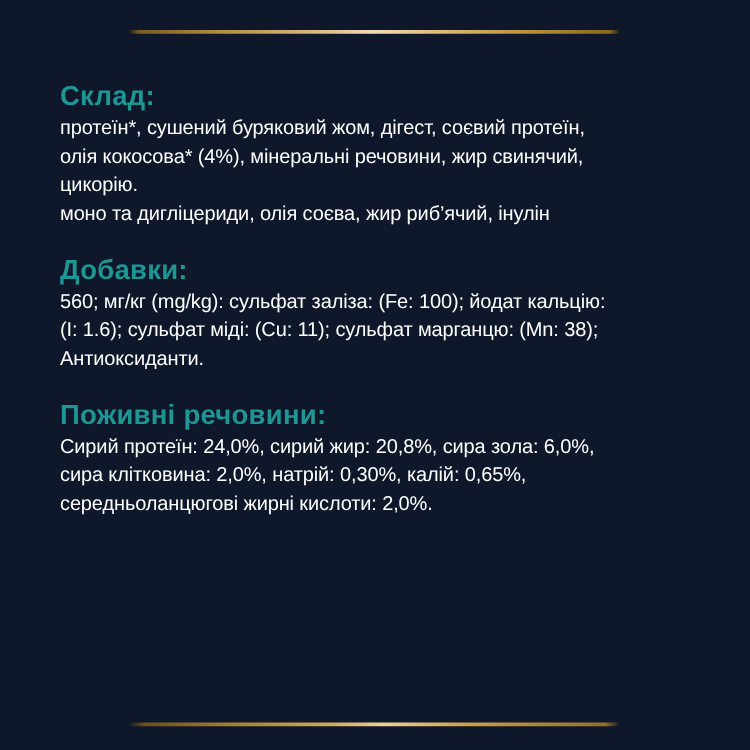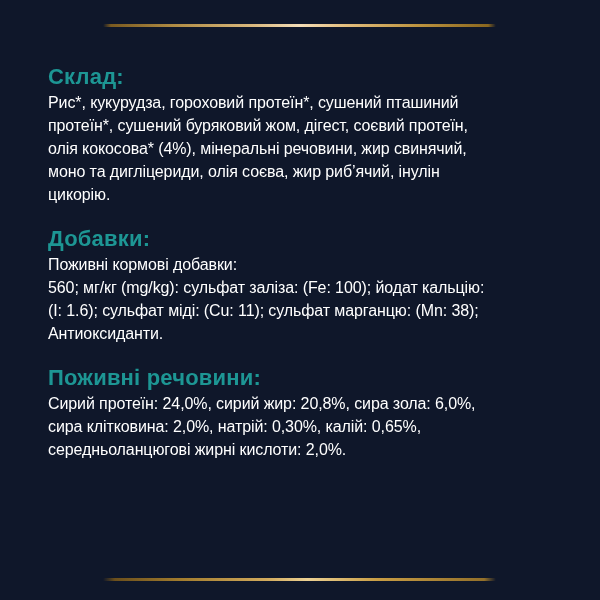--- a/index.html
+++ b/index.html
@@ -74,30 +74,28 @@
 </head>
 <body>
 
 <div class="frame">
   <div class="rule rule-top"></div>
 
   <div class="content">
 
     <div class="section">
       <div class="heading">Склад:</div>
-      <div class="line">Рис*, кукурудза, гороховий протеїн*, сушений пташиний</div>
       <div class="line">протеїн*, сушений буряковий жом, дігест, соєвий протеїн,</div>
       <div class="line">олія кокосова* (4%), мінеральні речовини, жир свинячий,</div>
+      <div class="line">цикорію.</div>
       <div class="line">моно та дигліцериди, олія соєва, жир риб’ячий, інулін</div>
-      <div class="line">цикорію.</div>
     </div>
 
     <div class="section">
       <div class="heading">Добавки:</div>
-      <div class="line">Поживні кормові добавки:</div>
       <div class="line">560; мг/кг (mg/kg): сульфат заліза: (Fe: 100); йодат кальцію:</div>
       <div class="line">(I: 1.6); сульфат міді: (Cu: 11); сульфат марганцю: (Mn: 38);</div>
       <div class="line">Антиоксиданти.</div>
     </div>
 
     <div class="section">
       <div class="heading">Поживні речовини:</div>
       <div class="line">Сирий протеїн: 24,0%, сирий жир: 20,8%, сира зола: 6,0%,</div>
       <div class="line">сира клітковина: 2,0%, натрій: 0,30%, калій: 0,65%,</div>
       <div class="line">середньоланцюгові жирні кислоти: 2,0%.</div>

